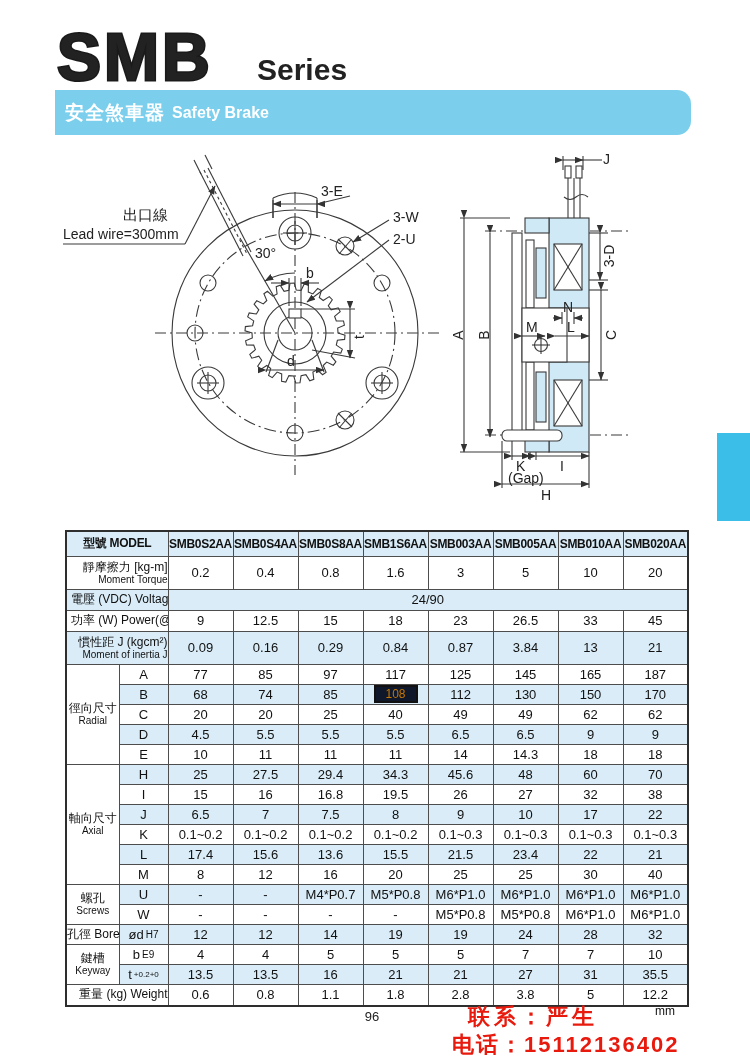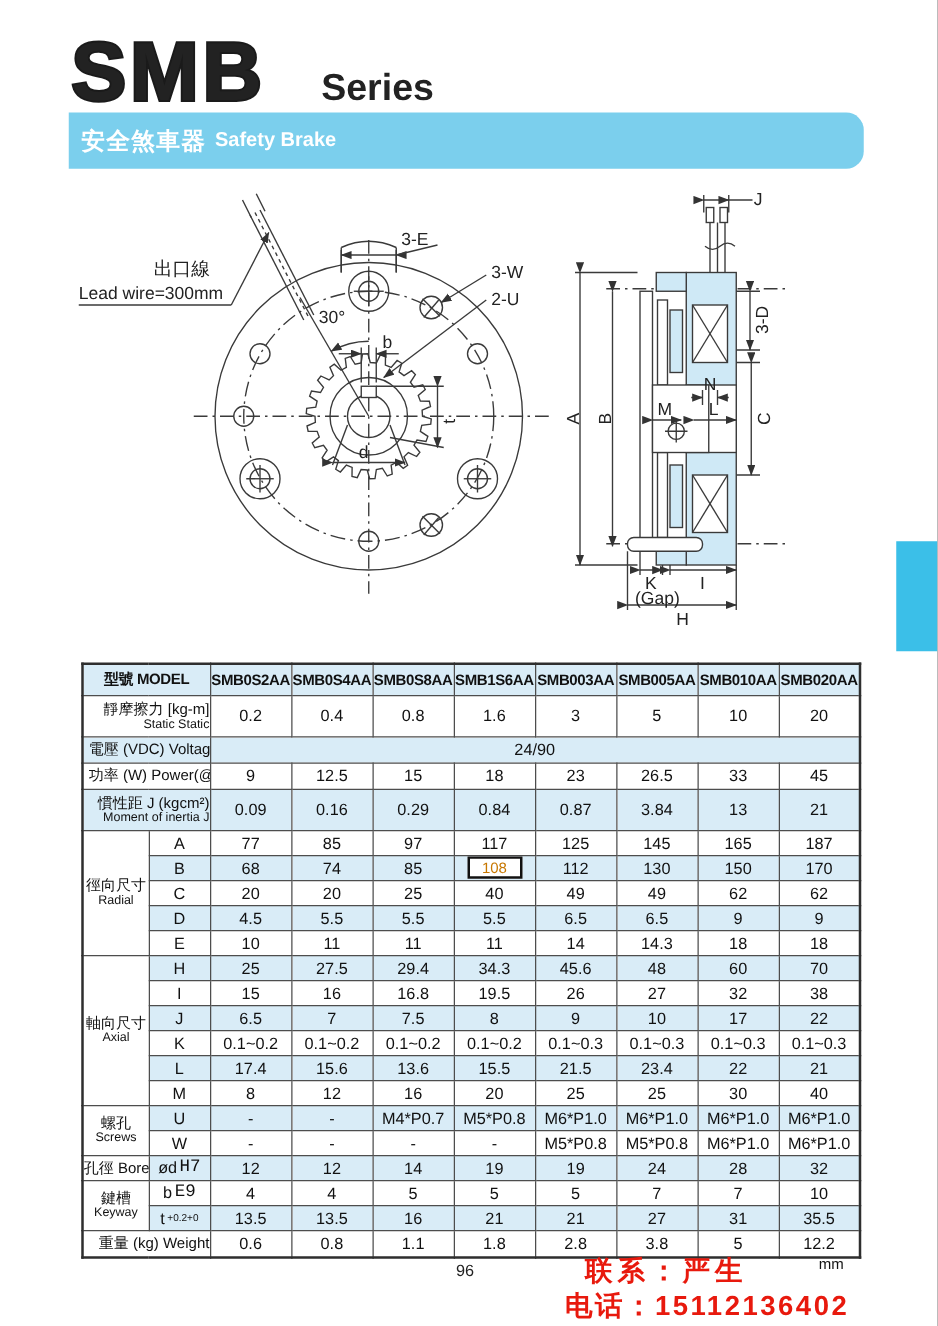--- a/index.html
+++ b/index.html
@@ -32,24 +32,24 @@
   .spec-table th{background:#d9ecf7;font-weight:bold;font-size:12px;letter-spacing:-0.3px;}
   .spec-table th.mh{font-weight:600;}
   .spec-table td.val{font-size:13px;}
   .spec-table td.lbl,.spec-table td.grp{text-align:right;padding-left:4px;}
   .spec-table td.grp{text-align:center;padding-left:0;}
   .l1{font-size:12px;line-height:13px;}
   .l2{font-size:10px;line-height:11px;}
   td.grp .l1{font-size:12px;}
   td.grp .l2{font-size:10px;}
   td.sub{font-size:13px;}
-  .sub-suffix{font-size:14px;margin-left:2px;vertical-align:1px;font-family:Liberation Mono, monospace;}
+  .sub-suffix{font-size:10px;margin-left:2px;vertical-align:1px;}
   .tol{display:inline-flex;flex-direction:row;font-size:8px;line-height:8px;
        vertical-align:middle;margin-left:2px;text-align:left;}
-  .hl{display:inline-block;background:#ffffff;border:2px solid #111;color:#c77700;
+  .hl{display:inline-block;background:#0f172a;border:2px solid #111;color:#c77700;
       font-size:12px;padding:0 10px;line-height:14px;}
   
   .page-num{position:absolute;left:352px;top:1009px;width:40px;text-align:center;font-size:13px;color:#222;}
   .unit-label{position:absolute;left:655px;top:1004px;font-size:12px;color:#111;}
   .contact-line1{position:absolute;left:468px;top:1002px;font-size:22px;font-weight:bold;
                  color:#e8190d;letter-spacing:4px;}
   .contact-line2{position:absolute;left:452px;top:1030px;font-size:22px;font-weight:bold;
                  color:#e8190d;letter-spacing:2px;}
 </style>
 </head>
@@ -320,21 +320,21 @@
           <th class="mh">SMB003AA</th>
           <th class="mh">SMB005AA</th>
           <th class="mh">SMB010AA</th>
           <th class="mh">SMB020AA</th>
         </tr>
       </thead>
     <tbody>
         <tr class="r-tall">
           <td class="lbl" colspan="2">
             <div class="l1">靜摩擦力 [kg-m]</div>
-            <div class="l2">Static Static</div>
+            <div class="l2">Moment Torque</div>
           </td>
           <td class="val">0.2</td>
           <td class="val">0.4</td>
           <td class="val">0.8</td>
           <td class="val">1.6</td>
           <td class="val">3</td>
           <td class="val">5</td>
           <td class="val">10</td>
           <td class="val">20</td>
         </tr>

